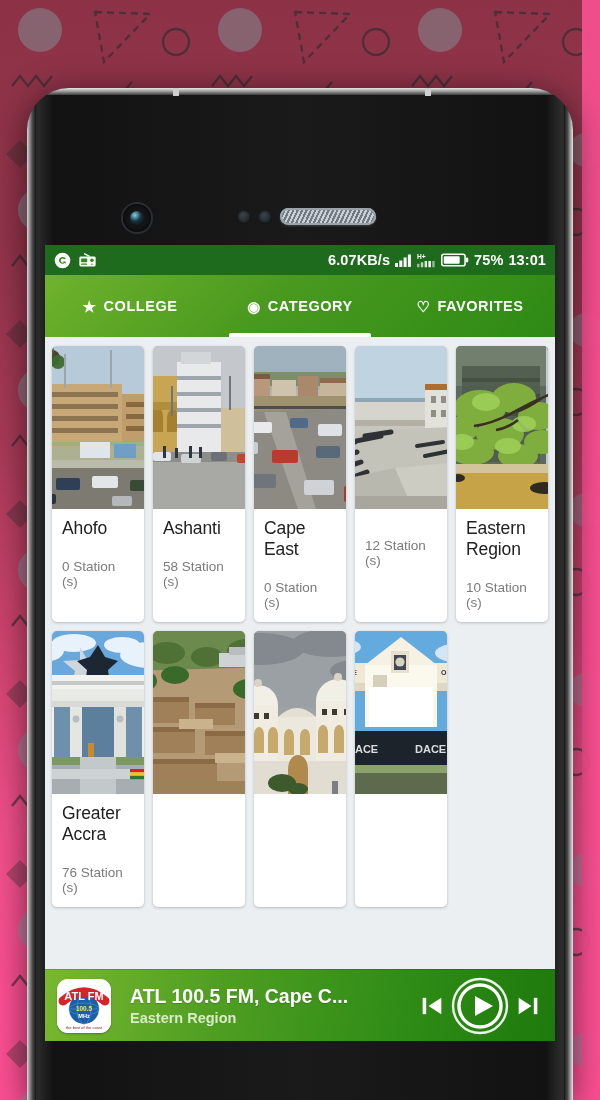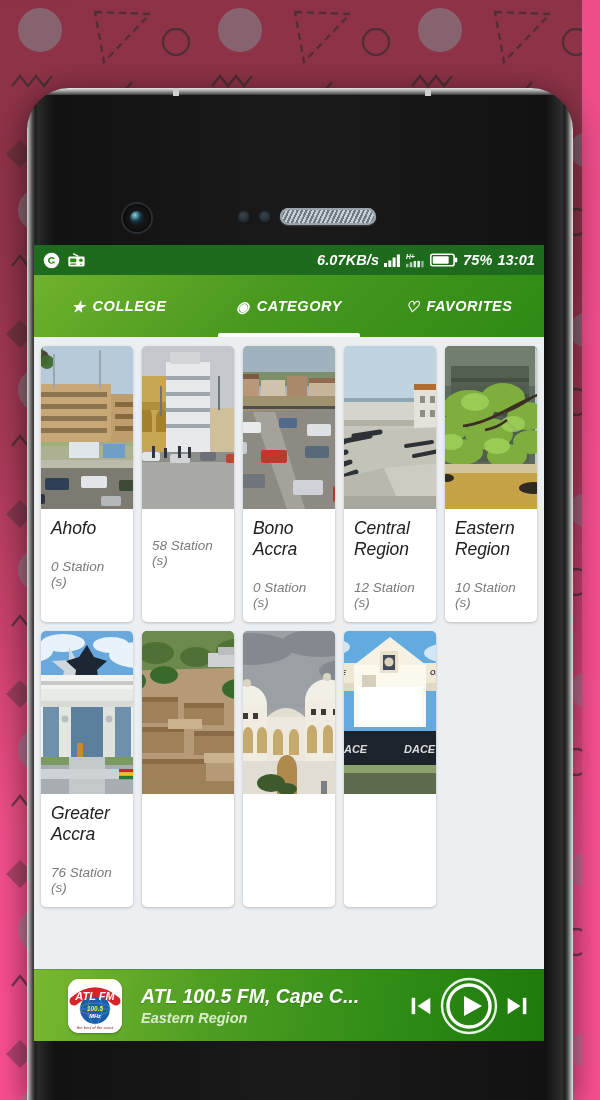--- a/index.html
+++ b/index.html
@@ -66,25 +66,24 @@
   }
   #earpiece {
     position:absolute; left:253px; top:120px; width:96px; height:17px;
     border-radius:9px;
     background:repeating-linear-gradient(115deg,#6f7a82 0 2px,#c8d0d6 2px 4px);
     box-shadow:inset 0 0 0 2px #9aa3aa, 0 1px 2px rgba(255,255,255,.18);
   }
 
   
   #screen {
-    position:absolute; left:7px; top:157px;
+    position:absolute; left:18px; top:157px;
     width:510px; height:796px;
     background:#eceff1;
     overflow:hidden;
-    font-style:italic;
   }
 
   
   #statusbar {
     height:30px; background:#1e6b1e;
     display:flex; align-items:center; padding:0 9px;
     color:#fff; font-size:15px; font-weight:700;
   }
   #sb-left { display:flex; align-items:center; gap:7px; }
   #sb-right { margin-left:auto; display:flex; align-items:center; gap:5px; }
@@ -145,21 +144,20 @@
   #player {
     position:absolute; left:0; bottom:0; width:510px; height:72px;
     background:linear-gradient(100deg,#79b82f 0%,#4f9e22 34%,#2f8c16 70%,#1d7a0c 100%);
     display:flex; align-items:center; padding:0 12px;
     border-top:1px solid rgba(0,0,0,.12);
   }
   #np-logo {
     width:54px; height:54px; border-radius:11px; background:#fff;
     flex:none; position:relative; overflow:hidden;
     box-shadow:0 1px 2px rgba(0,0,0,.3);
-    margin-left:22px;
   }
   #np-text { margin-left:19px; min-width:0; flex:1; }
   #np-title {
     color:#fff; font-size:19.5px; font-weight:700; white-space:nowrap;
     overflow:hidden; text-overflow:ellipsis; text-shadow:0 1px 1px rgba(0,0,0,.2);
   }
   #np-sub {
     color:#d9ecc8; font-size:14.5px; font-weight:700; margin-top:2px;
     white-space:nowrap; overflow:hidden; text-overflow:ellipsis;
   }
@@ -363,20 +361,21 @@
               <rect x="44" y="100" width="3" height="12"></rect>
                 <rect x="56" y="102" width="3" height="10"></rect>
               <rect x="70" y="100" width="3" height="12"></rect>
                 <rect x="80" y="101" width="3" height="11"></rect>
             </g>
             <rect x="52" y="40" width="2" height="30" fill="#70757a"></rect>
             <rect x="110" y="30" width="2" height="34" fill="#70757a"></rect>
           </svg>
         </div>
         <div class="cbody">
+          <div class="ctitle">Ashanti</div>
           <div class="ccount">58 Station (s)</div>
         </div>
       </div>
 
       <div class="card">
         <div class="thumb">
           <svg viewBox="0 0 160 163" preserveAspectRatio="xMidYMid slice">
             <rect width="160" height="163" fill="#b9b4ad"></rect>
             <rect width="160" height="44" fill="#9fb2bd"></rect>
             <g fill="#7d8f6a">
@@ -410,21 +409,21 @@
               <rect x="28" y="128" width="28" height="14" rx="2" fill="#6f757b"></rect>
               <rect x="84" y="134" width="30" height="15" rx="2" fill="#cfd3d7"></rect>
               <rect x="124" y="140" width="32" height="16" rx="2" fill="#a63c2c"></rect>
             </g>
             <g fill="#3a3f44" opacity=".8">
               <rect x="0" y="60" width="160" height="3"></rect>
             </g>
           </svg>
         </div>
         <div class="cbody">
-          <div class="ctitle">Bono Accra</div>
+          <div class="ctitle">Cape East</div>
           <div class="ccount">0 Station (s)</div>
         </div>
       </div>
 
       <div class="card">
         <div class="thumb">
           <svg viewBox="0 0 160 163" preserveAspectRatio="xMidYMid slice">
             <rect width="160" height="163" fill="#cfcfc9"></rect>
             <rect width="160" height="58" fill="#bfd3e0"></rect>
             <rect x="0" y="52" width="160" height="8" fill="#8fa6b4"></rect>
@@ -458,21 +457,20 @@
             <g stroke="#2e3136" stroke-width="4" stroke-linecap="round">
               <line x1="96" y1="100" x2="122" y2="96"></line>
               <line x1="104" y1="110" x2="134" y2="104"></line>
             </g>
             <path d="M0 138 L74 122 L92 163 L0 163 Z" fill="#b9b8af"></path>
             <path d="M74 122 L160 114 L160 163 L92 163 Z" fill="#cdccc3"></path>
             <rect x="0" y="150" width="160" height="13" fill="#a8a79e"></rect>
           </svg>
         </div>
         <div class="cbody">
-          <div class="ctitle">Central Region</div>
           <div class="ccount">12 Station (s)</div>
         </div>
       </div>
 
       <div class="card">
         <div class="thumb">
           <svg viewBox="0 0 160 163" preserveAspectRatio="xMidYMid slice">
             <rect width="160" height="163" fill="#6a7060"></rect>
             <rect x="0" y="0" width="160" height="120" fill="#5c6b5e"></rect>
             <rect x="0" y="0" width="160" height="40" fill="#737f6e"></rect>

